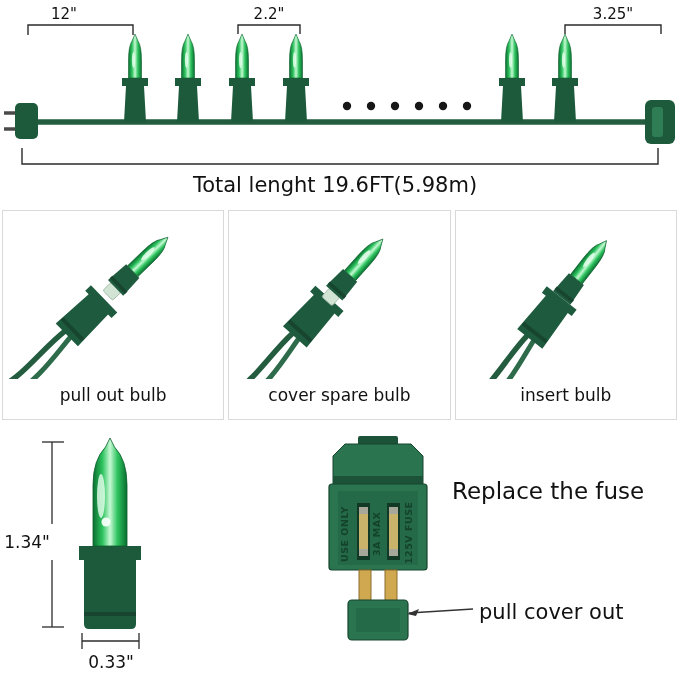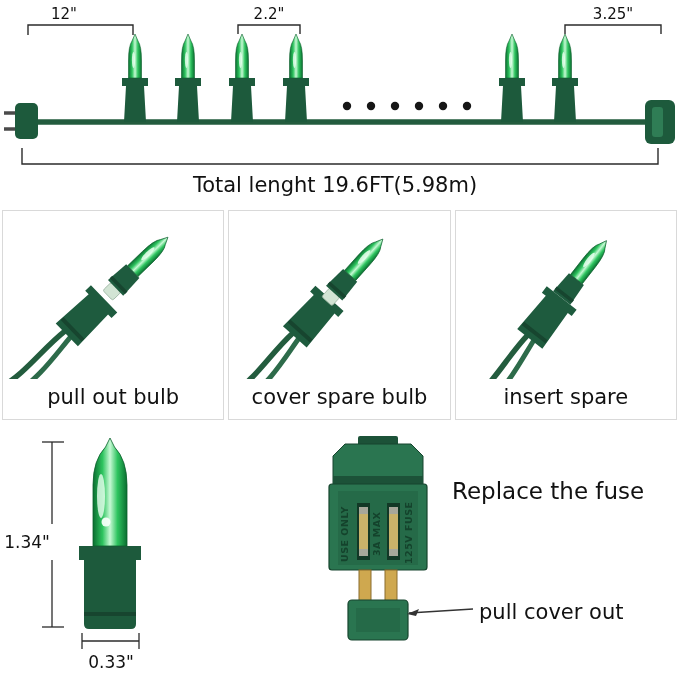--- a/index.html
+++ b/index.html
@@ -12,21 +12,21 @@
   .steps{
     position:absolute;top:210px;left:2px;width:675px;height:210px;
     display:flex;gap:4px;
   }
   .panel{
     flex:1;border:1px solid #d9d9d9;background:#fff;
     display:flex;flex-direction:column;align-items:center;box-sizing:border-box;
   }
   .panel svg{width:100%;height:168px;display:block}
   .step-label{
-    font-size:21px;color:#111;text-align:center;margin-top:6px;line-height:1.2;
+    font-size:17px;color:#111;text-align:center;margin-top:6px;line-height:1.2;
   }
   svg text{font-family:"DejaVu Sans", sans-serif}
 </style>
 </head>
 <body>
 
 <div class="canvas">
 
   <svg width="0" height="0" style="position:absolute">
     <defs>
@@ -133,21 +133,21 @@
 
     <div class="panel">
       <svg viewBox="0 0 221 168">
         <g transform="translate(74,128) rotate(38)">
           <use href="#sockWire"></use>
           <g transform="translate(0,-52)">
             <use href="#bulbBody"></use>
           </g>
         </g>
       </svg>
-      <div class="step-label">insert spare</div>
+      <div class="step-label">insert bulb</div>
     </div>
 
   </div>
 
   <svg class="abs" style="left:0;top:428px" width="679" height="246" viewBox="0 0 679 246">
 
     <g>
       <path d="M 79,132 L 79,118 L 141,118 L 141,132 L 136,132 L 136,196 Q 136,201 131,201 L 89,201 Q 84,201 84,196 L 84,132 Z" fill="#1d5a3c"></path>
       <rect x="84" y="184" width="52" height="4" fill="#17452f"></rect>
       <path d="M 110,10 L 114.5,19 Q 127,32 127,57 L 127,118 L 93,118 L 93,57 Q 93,32 105.5,19 Z" fill="url(#glassG)" stroke="#0b5f2c" stroke-width="0.8"></path>

